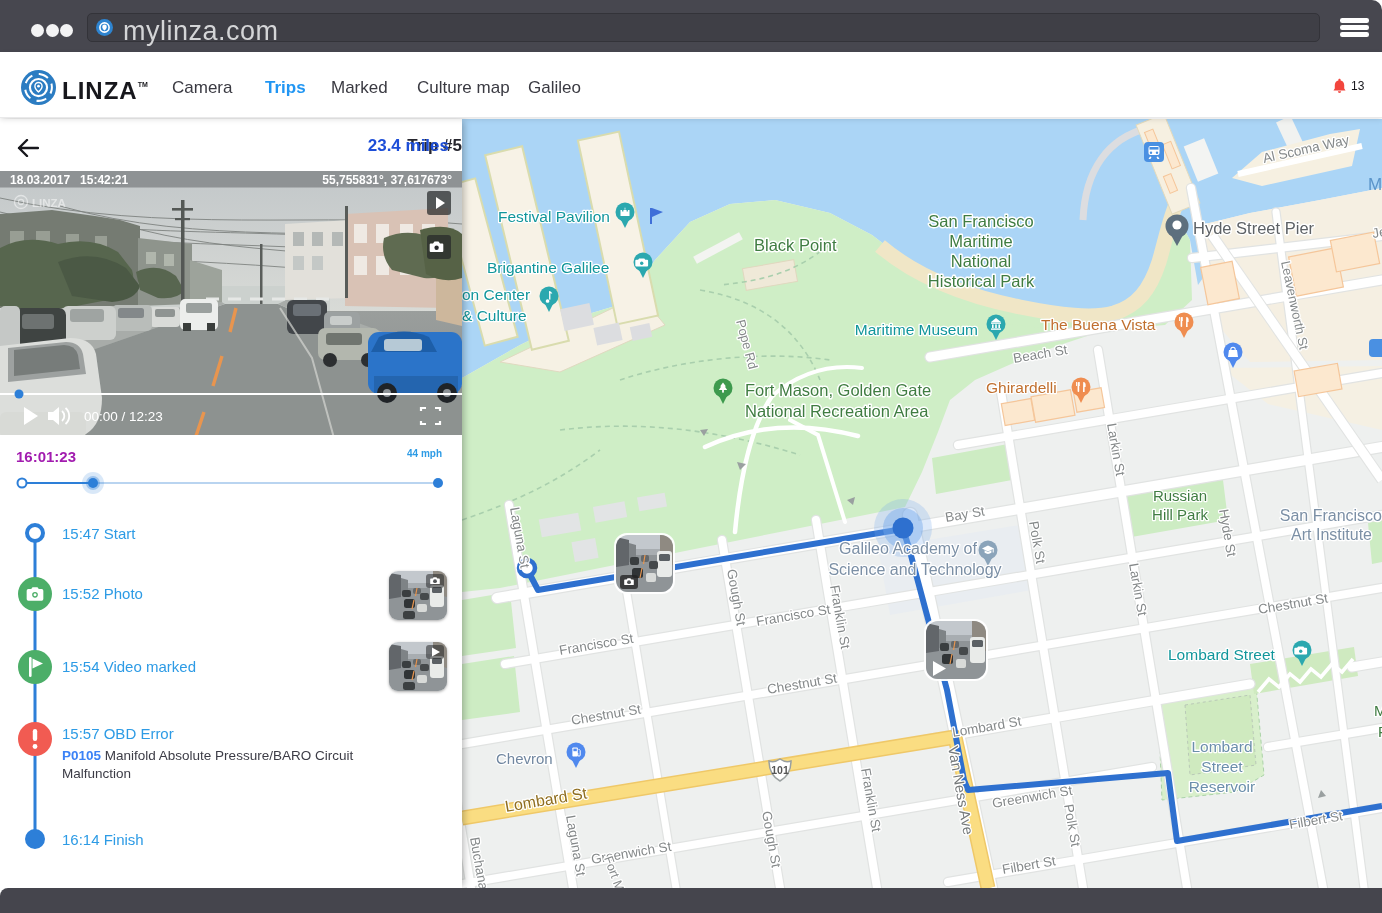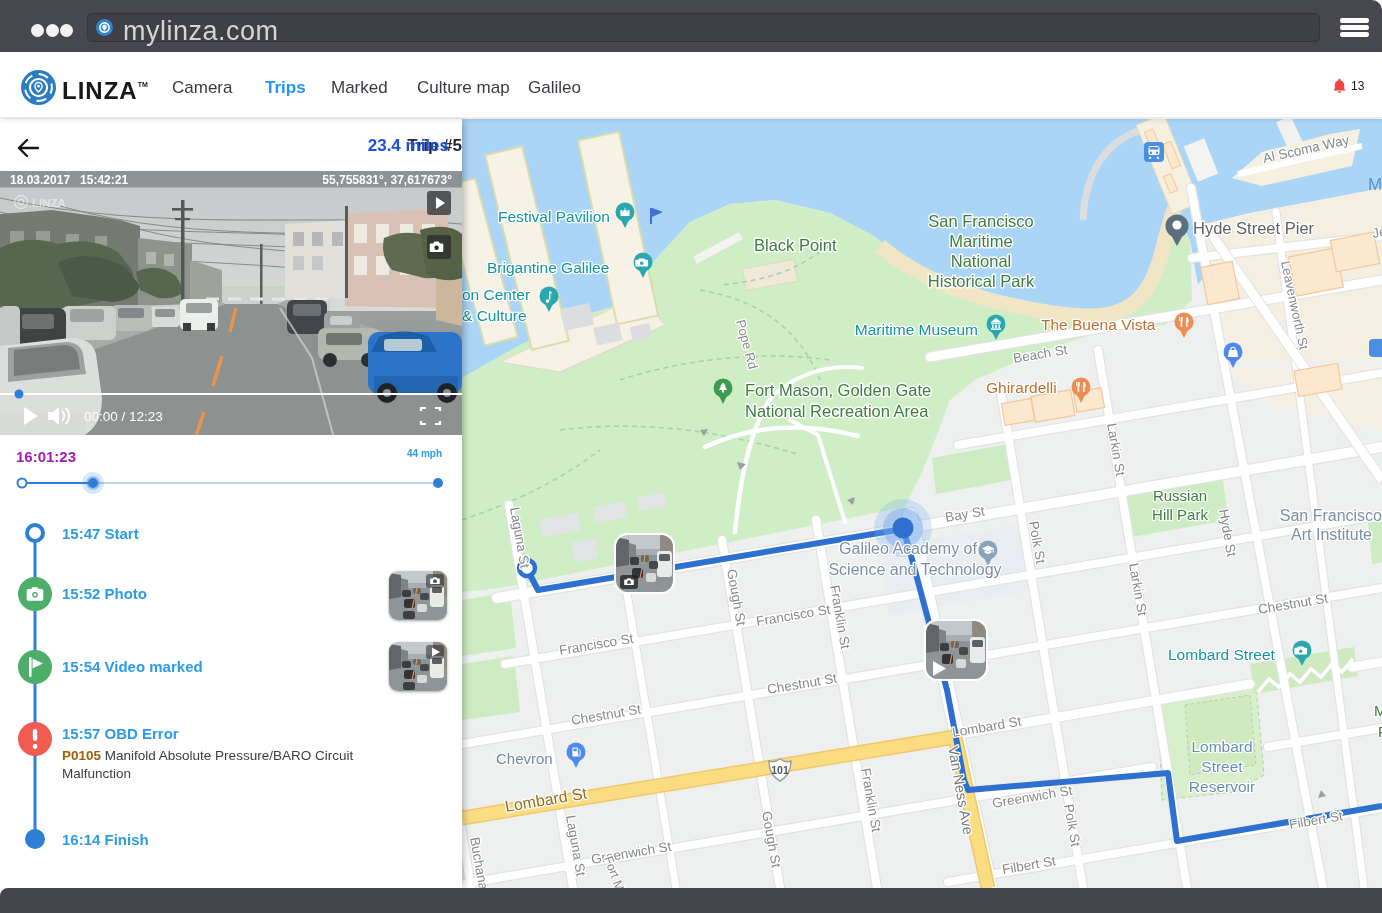--- a/index.html
+++ b/index.html
@@ -21,24 +21,24 @@
 #tripnum{position:absolute;left:0;width:462px;text-align:right;top:17px;font-size:17px;font-weight:bold;color:#26262e}
 #tripmiles{position:absolute;right:13px;top:17px;font-size:17px;font-weight:bold;color:#1d4ed8}
 #video{position:absolute;left:0;top:52px;width:462px;height:264px;overflow:hidden}
 #tsrow{position:absolute;left:0;top:338px;width:462px}
 #tsrow .t1{position:absolute;left:16px;top:-9px;font-size:15px;font-weight:bold;color:#a21caf}
 #tsrow .t2{position:absolute;right:20px;top:-9px;font-size:10px;font-weight:bold;color:#2d9be5}
 #slider{position:absolute}
 .tlrow{position:absolute;left:0;width:462px}
 .tl-circ-sm{position:absolute;left:25px;width:20px;height:20px;border-radius:50%}
 .tl-circ-lg{position:absolute;left:18px;width:34px;height:34px;border-radius:50%;background:#4cae68}
-.tl-txt{position:absolute;left:62px;font-size:15px;font-weight:bold;color:#2d9be5}
+.tl-txt{position:absolute;left:62px;font-size:15px;font-weight:normal;color:#2d9be5}
 .thumb{position:absolute;left:389px;width:58px;height:49px;border-radius:9px;overflow:hidden;box-shadow:0 1px 3px rgba(0,0,0,.35)}
 #obddesc{position:absolute;left:62px;top:628px;width:300px;font-size:13.5px;line-height:18px;color:#3c3c46}
-#obddesc b{color:#a16207;font-weight:bold}
+#obddesc b{color:#3b82f6;font-weight:bold}
 #mapwrap{position:absolute;left:462px;top:119px;width:920px;height:769px;overflow:hidden}
 #bottombar{position:absolute;left:0;top:888px;width:1382px;height:25px;background:#45454d;z-index:9;border-radius:8px 0 0 0}
 </style></head>
 <body>
 <div id="browser">
   <div class="dot" style="left:31px"></div>
     <div class="dot" style="left:46px"></div>
     <div class="dot" style="left:60px"></div>
   <div id="urlbar"></div>
   <svg class="abs" style="left:96px;top:19px" width="17" height="17" viewBox="0 0 17 17">

